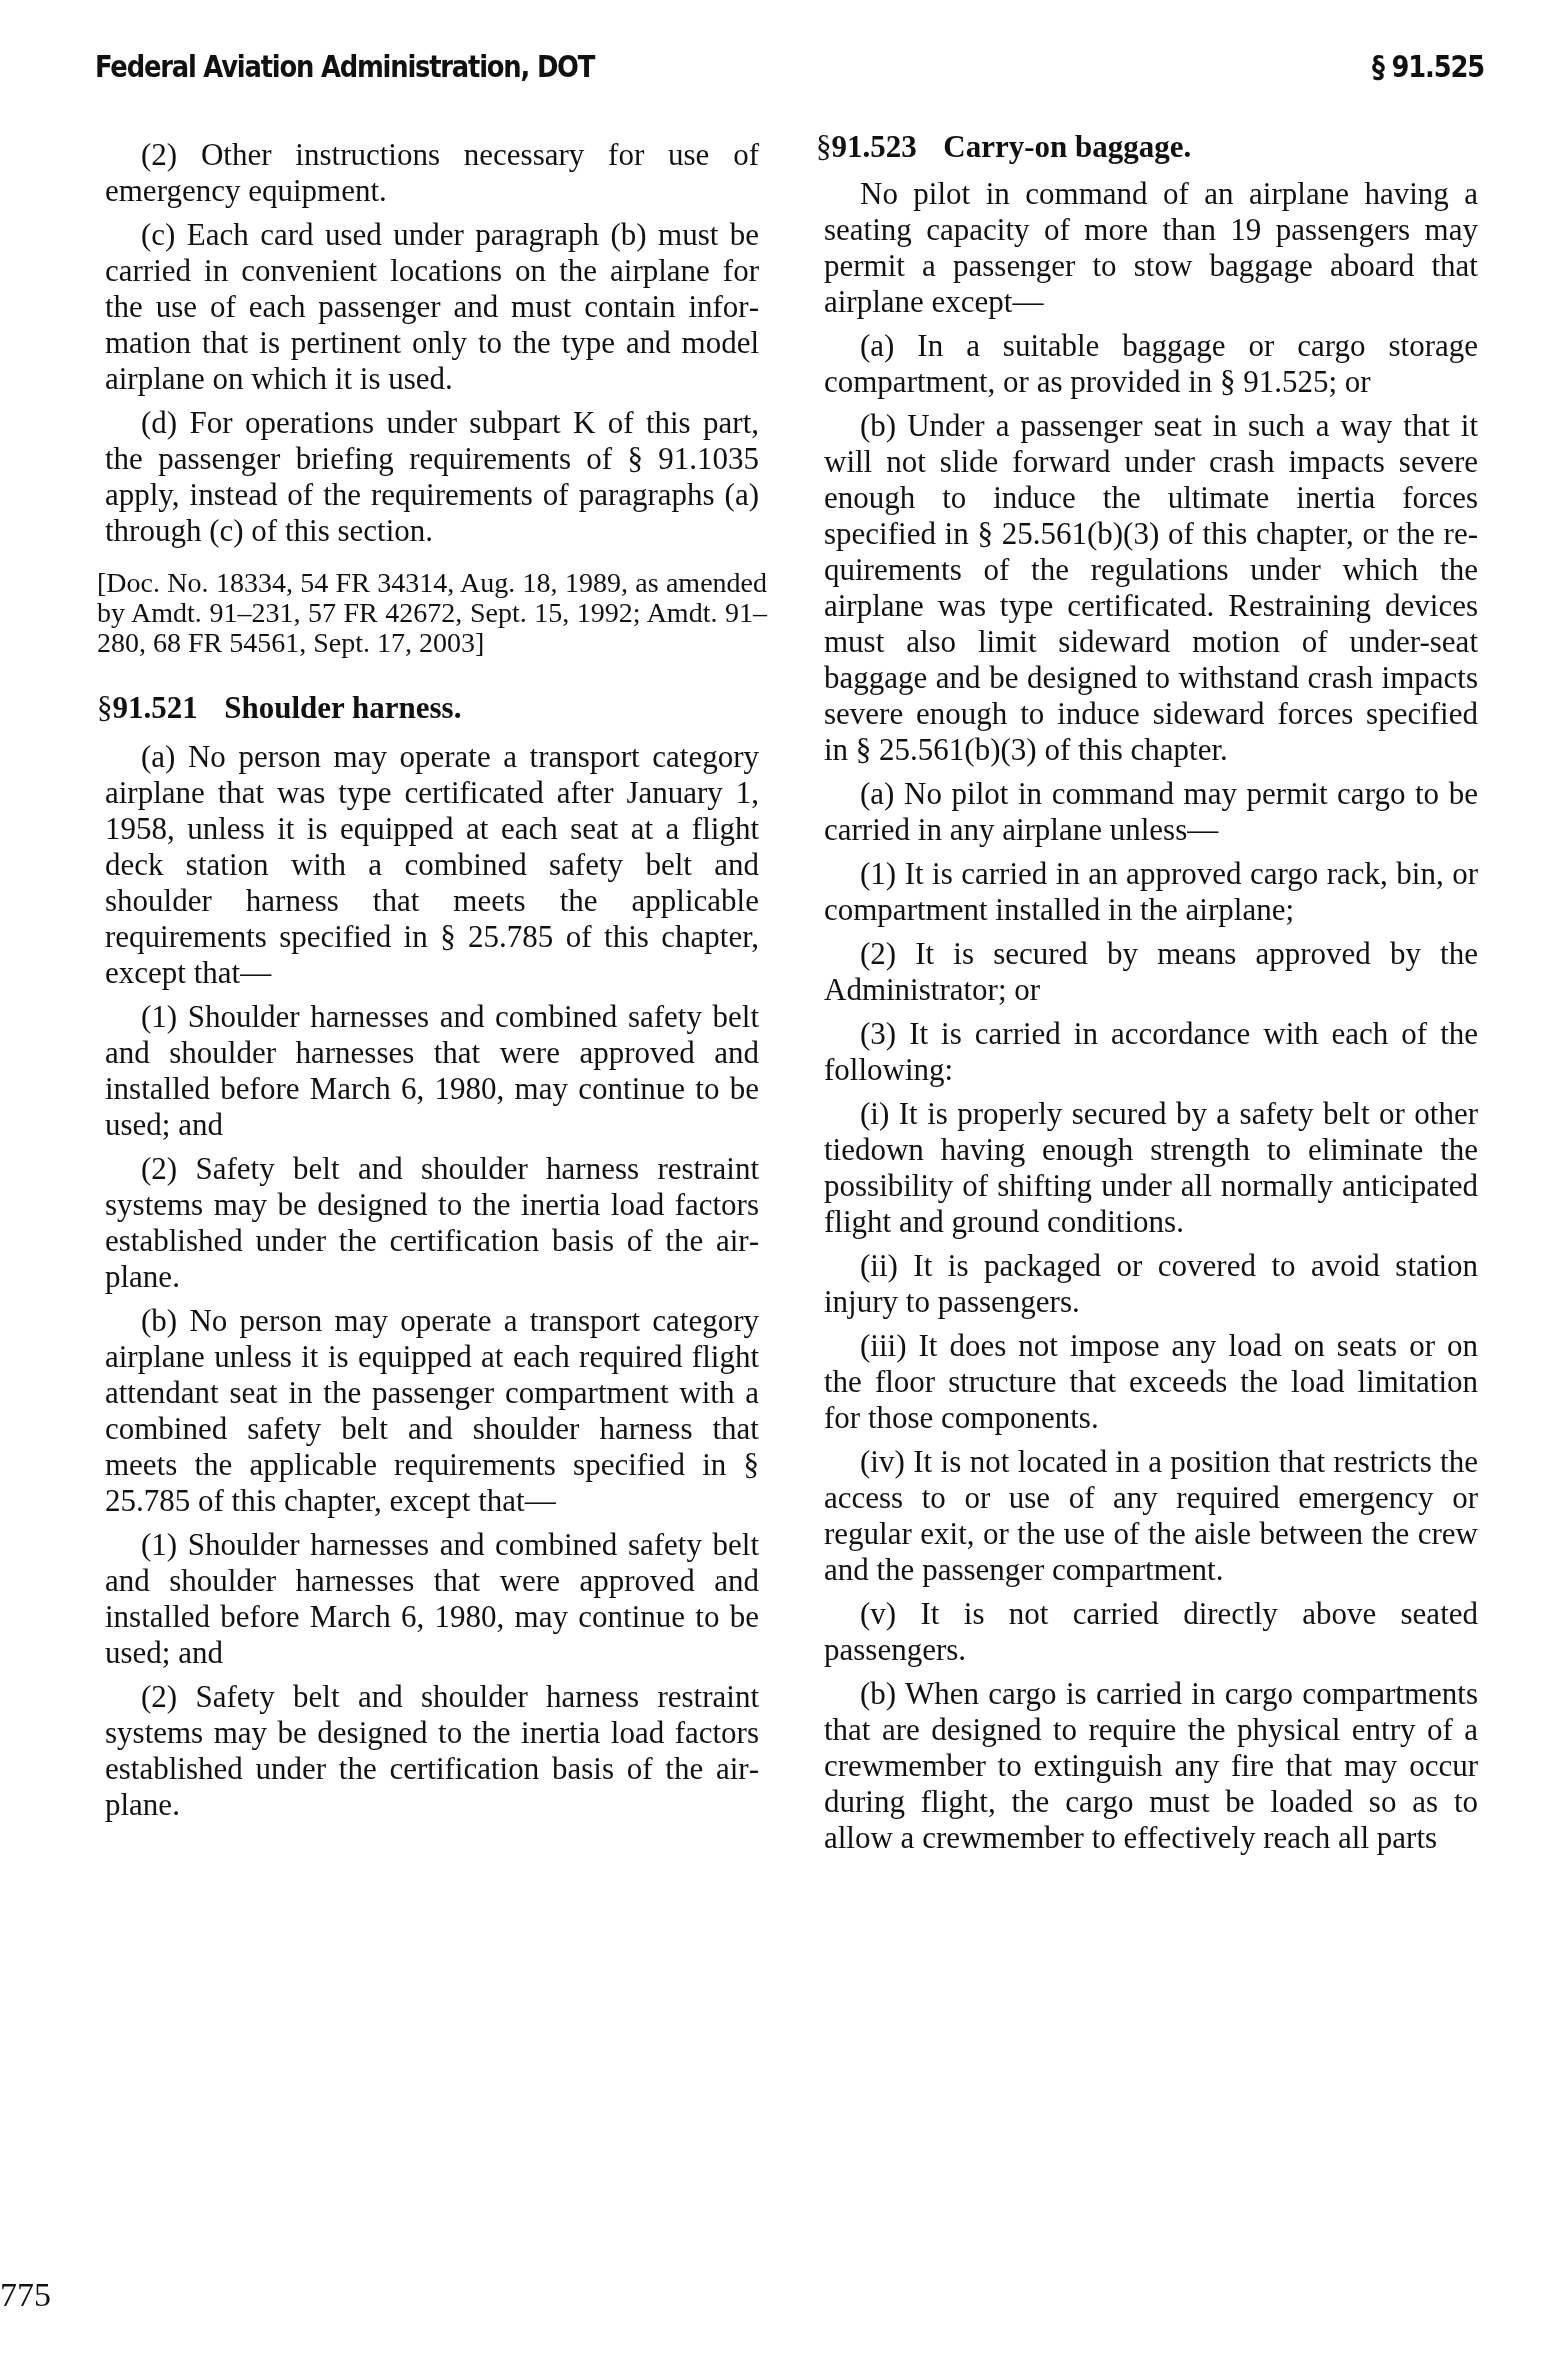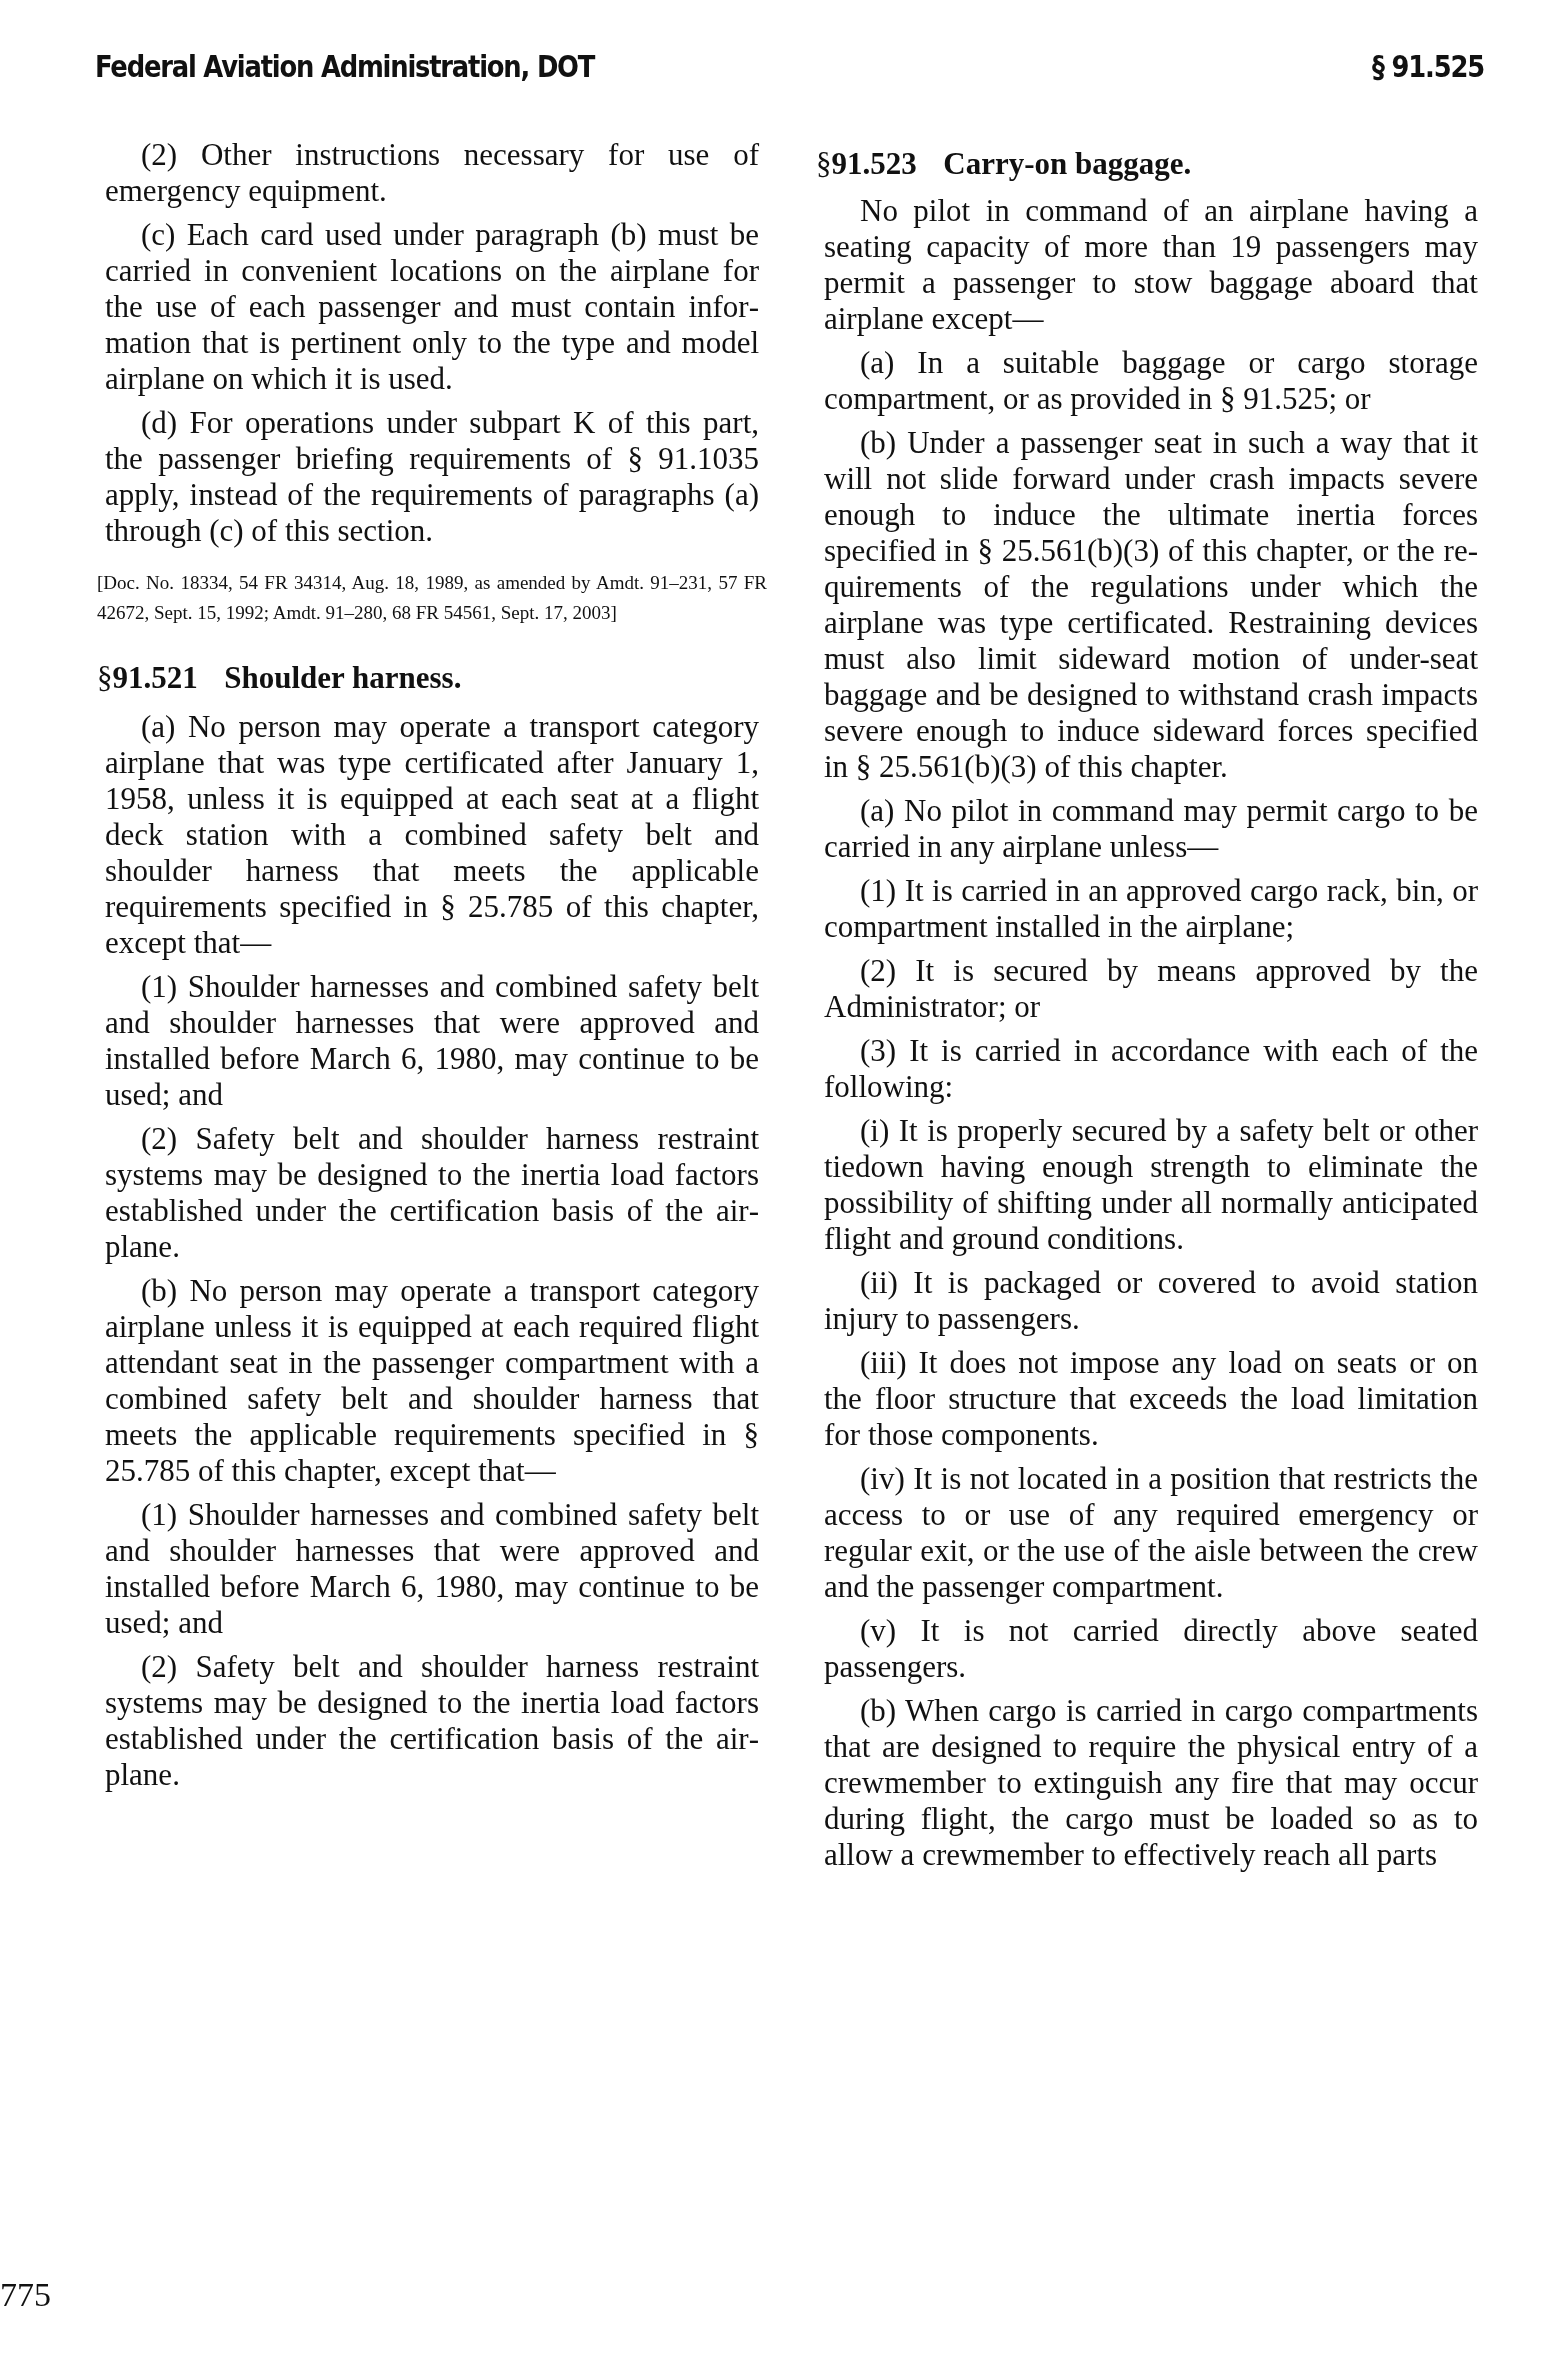--- a/index.html
+++ b/index.html
@@ -7,23 +7,23 @@
   .header { position: absolute; top: 49px; left: 95px; width: 1389px; height: 42px;
             font-family: "DejaVu Sans", sans-serif; font-weight: bold; font-size: 30px;
             letter-spacing: -1.4px; transform: scaleX(0.86); transform-origin: left top; width: 1615px; }
   .header .title { position: absolute; left: 0; top: 0; }
   .header .section { position: absolute; right: 0; top: 0; }
   .col { position: absolute; top: 129px; width: 670px;
          font-family: "Liberation Serif", serif; font-size: 31px; line-height: 36px; }
   .col.left { left: 97px; }
   .col.right { left: 816px; }
   .p { margin: 8px; text-align: justify; text-indent: 36px; hyphens: manual; }
-  .citation { margin: 19px 0 0 0; font-size: 19px; line-height: 30px; text-align: justify; }
+  .citation { margin: 19px 0 0 0; font-size: 28px; line-height: 30px; text-align: justify; }
   .sec-heading { margin: 32px 0 13.2px 0; font-weight: bold; font-size: 31px; line-height: 36px; }
-  .sec-heading.first { margin-top: 17px; margin-bottom: 11.4px; }
+  .sec-heading.first { margin-top: 0; margin-bottom: 11.4px; }
   .sec-heading .sym { font-weight: normal; }
   .sec-heading .num { margin-right: 26.5px; }
   .page-number { position: absolute; top: 2276px; left: 0; width: 1561px; text-align: left;
                  font-family: "Liberation Serif", serif; font-size: 34px; }
 </style>
 </head>
 <body>
 
 <div class="header">
   <span class="title">Federal Aviation Administration, DOT</span>

